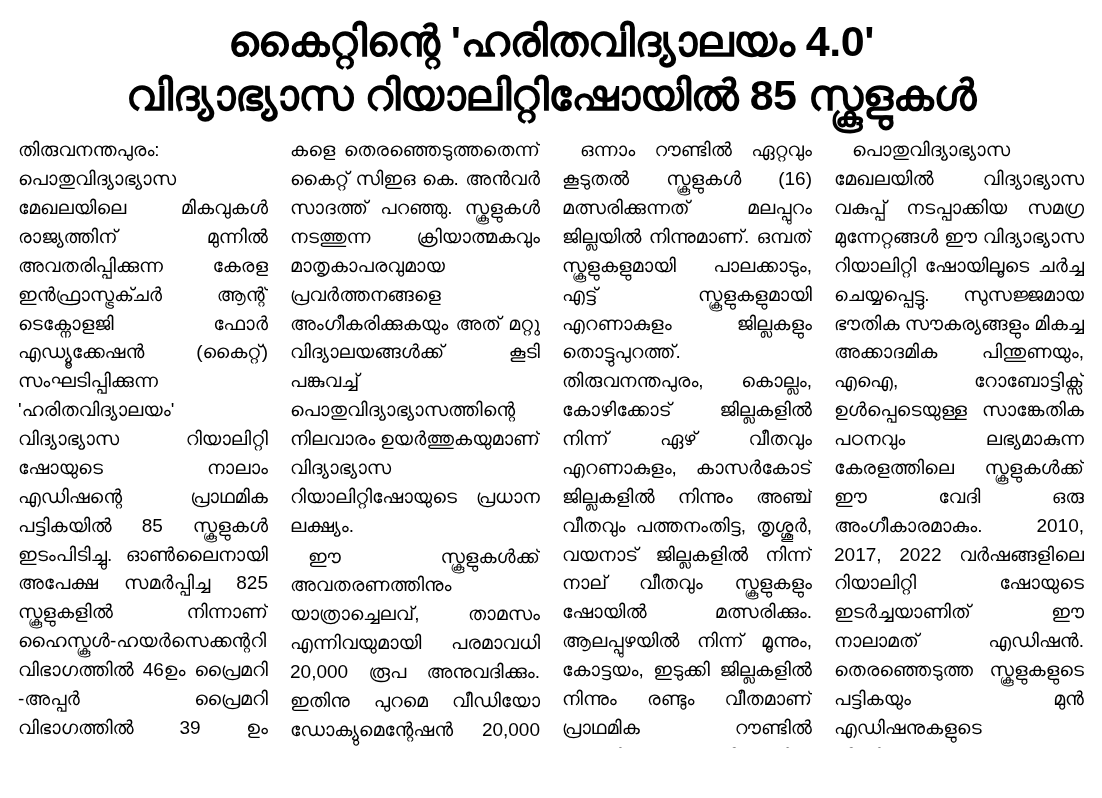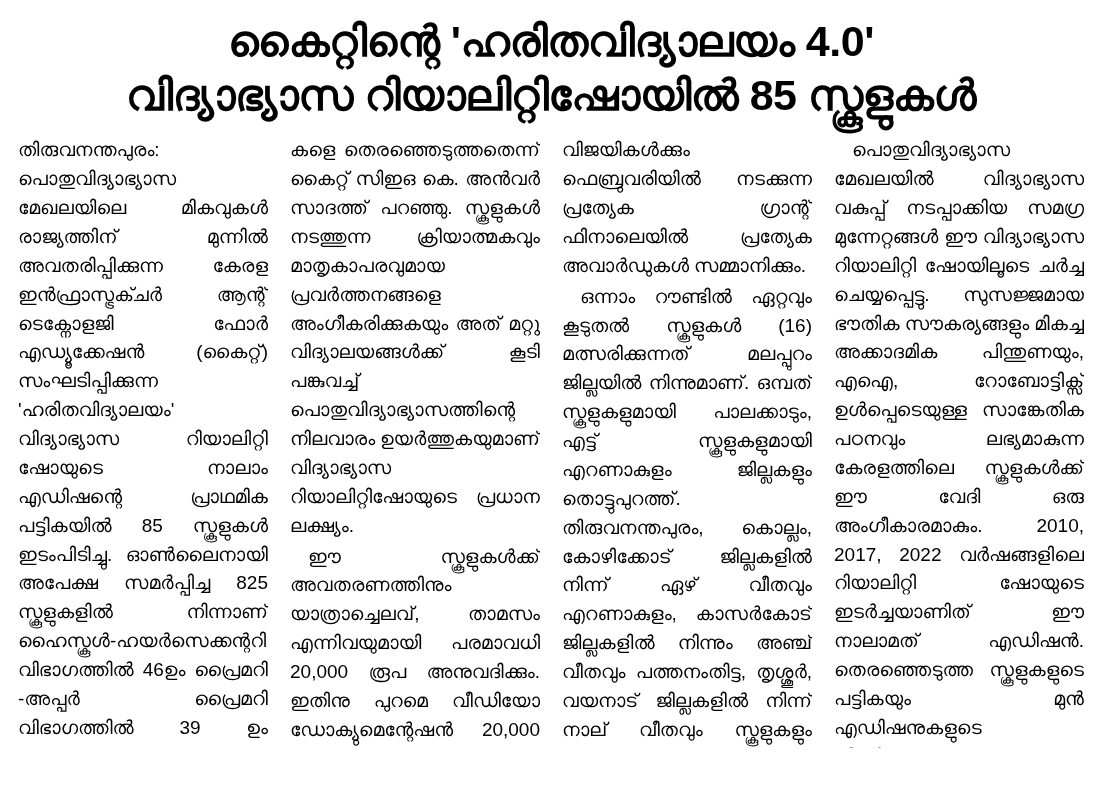--- a/index.html
+++ b/index.html
@@ -82,21 +82,20 @@
       <p>തിരുവനന്തപുരം: പൊതുവിദ്യാഭ്യാസ മേഖലയിലെ മികവുകൾ രാജ്യത്തിന് മുന്നിൽ അവതരിപ്പിക്കുന്ന കേരള ഇൻഫ്രാസ്ട്രക്ചർ ആന്റ് ടെക്നോളജി ഫോർ എഡ്യൂക്കേഷൻ (കൈറ്റ്) സംഘടിപ്പിക്കുന്ന 'ഹരിതവിദ്യാലയം' വിദ്യാഭ്യാസ റിയാലിറ്റി ഷോയുടെ നാലാം എഡിഷന്റെ പ്രാഥമിക പട്ടികയിൽ 85 സ്കൂളുകൾ ഇടംപിടിച്ചു. ഓൺലൈനായി അപേക്ഷ സമർപ്പിച്ച 825 സ്കൂളുകളിൽ നിന്നാണ് ഹൈസ്കൂൾ-ഹയർസെക്കന്ററി വിഭാഗത്തിൽ 46ഉം പ്രൈമറി -അപ്പർ പ്രൈമറി വിഭാഗത്തിൽ 39 ഉം സ്കൂളുകളെ തെരഞ്ഞെടുത്തത്.</p>
       <p class="indent">സ്കൂളുകളുടെ പഠന-പാഠ്യേതര പ്രവർത്തനങ്ങൾ, അടിസ്ഥാന സൗകര്യങ്ങൾ, സാമൂഹ്യ പങ്കാളിത്തം, ഡിജിറ്റൽ വിദ്യാഭ്യാസം, ലഭിച്ച അംഗീകാരങ്ങൾ, അതുല്യമായ പ്രവർത്തനങ്ങൾ ഉടങ്ങിയ ഘടകങ്ങൾ പരിഗണിച്ചാണ് പ്രാഥമിക റൗണ്ടിലേക്ക് സ്കൂള</p>
     </div>
 
     <div class="col">
       <p>കളെ തെരഞ്ഞെടുത്തതെന്ന് കൈറ്റ് സിഇഒ കെ. അൻവർ സാദത്ത് പറഞ്ഞു. സ്കൂളുകൾ നടത്തുന്ന ക്രിയാത്മകവും മാതൃകാപരവുമായ പ്രവർത്തനങ്ങളെ അംഗീകരിക്കുകയും അത് മറ്റു വിദ്യാലയങ്ങൾക്ക് കൂടി പങ്കുവച്ച് പൊതുവിദ്യാഭ്യാസത്തിന്റെ നിലവാരം ഉയർത്തുകയുമാണ് വിദ്യാഭ്യാസ റിയാലിറ്റിഷോയുടെ പ്രധാന ലക്ഷ്യം.</p>
       <p class="indent">ഈ സ്കൂളുകൾക്ക് അവതരണത്തിനും യാത്രാച്ചെലവ്, താമസം എന്നിവയുമായി പരമാവധി 20,000 രൂപ അനുവദിക്കും. ഇതിനു പുറമെ വീഡിയോ ഡോക്യുമെന്റേഷൻ 20,000 രൂപയും കൈറ്റ് നൽകും. ഈ പരിപാടിയുടെ ഫ്ലോർ ഷൂട്ട് കൈറ്റ് സ്റ്റുഡിയോയിൽ ഡിസംബർ 26 മുതൽ ആരംഭിക്കും. കൈറ്റ് വിക്ടേഴ്സ് സംപ്രേഷണം 2026 ജനുവരി ആദ്യം മുതൽ ആരംഭിക്കും. അവസാന റൗണ്ടിലേക്ക് തെരഞ്ഞെടുക്കപ്പെടുന്ന പത്ത് സ്കൂളുകൾക്കും</p>
     </div>
 
     <div class="col">
-      <p>വിജയികൾക്കും ഫെബ്രുവരിയിൽ നടക്കുന്ന പ്രത്യേക ഗ്രാന്റ് ഫിനാലെയിൽ പ്രത്യേക അവാർഡുകൾ സമ്മാനിക്കും.</p>
       <p class="indent">ഒന്നാം റൗണ്ടിൽ ഏറ്റവും കൂടുതൽ സ്കൂളുകൾ (16) മത്സരിക്കുന്നത് മലപ്പുറം ജില്ലയിൽ നിന്നുമാണ്. ഒമ്പത് സ്കൂളുകളുമായി പാലക്കാടും, എട്ട് സ്കൂളുകളുമായി എറണാകുളം ജില്ലകളും തൊട്ടുപുറത്ത്. തിരുവനന്തപുരം, കൊല്ലം, കോഴിക്കോട് ജില്ലകളിൽ നിന്ന് ഏഴ് വീതവും എറണാകുളം, കാസർകോട് ജില്ലകളിൽ നിന്നും അഞ്ച് വീതവും പത്തനംതിട്ട, തൃശ്ശൂർ, വയനാട് ജില്ലകളിൽ നിന്ന് നാല് വീതവും സ്കൂളുകളും ഷോയിൽ മത്സരിക്കും. ആലപ്പുഴയിൽ നിന്ന് മൂന്നും, കോട്ടയം, ഇടുക്കി ജില്ലകളിൽ നിന്നും രണ്ടും വീതമാണ് പ്രാഥമിക റൗണ്ടിൽ പങ്കാളിത്തം. ഈ സീസണിൽ പങ്കെടുക്കുന്ന അഞ്ച് സ്കൂളുകൾ (ജിഎൽപിഎസ് ആനാട്, ജിഎൽപിഎസ് കടക്കരപ്പള്ളി, പിടിഎംവൈ</p>
     </div>
 
     <div class="col">
       <p class="indent">പൊതുവിദ്യാഭ്യാസ മേഖലയിൽ വിദ്യാഭ്യാസ വകുപ്പ് നടപ്പാക്കിയ സമഗ്ര മുന്നേറ്റങ്ങൾ ഈ വിദ്യാഭ്യാസ റിയാലിറ്റി ഷോയിലൂടെ ചർച്ച ചെയ്യപ്പെട്ടു. സുസജ്ജമായ ഭൗതിക സൗകര്യങ്ങളും മികച്ച അക്കാദമിക പിന്തുണയും, എഐ, റോബോട്ടിക്സ് ഉൾപ്പെടെയുള്ള സാങ്കേതിക പഠനവും ലഭ്യമാകുന്ന കേരളത്തിലെ സ്കൂളുകൾക്ക് ഈ വേദി ഒരു അംഗീകാരമാകും. 2010, 2017, 2022 വർഷങ്ങളിലെ റിയാലിറ്റി ഷോയുടെ ഇടർച്ചയാണിത് ഈ നാലാമത് എഡിഷൻ. തെരഞ്ഞെടുത്ത സ്കൂളുകളുടെ പട്ടികയും മുൻ എഡിഷനുകളുടെ വീഡിയോകളും</p>
 
     </div>
 
   </div>
 </div>

